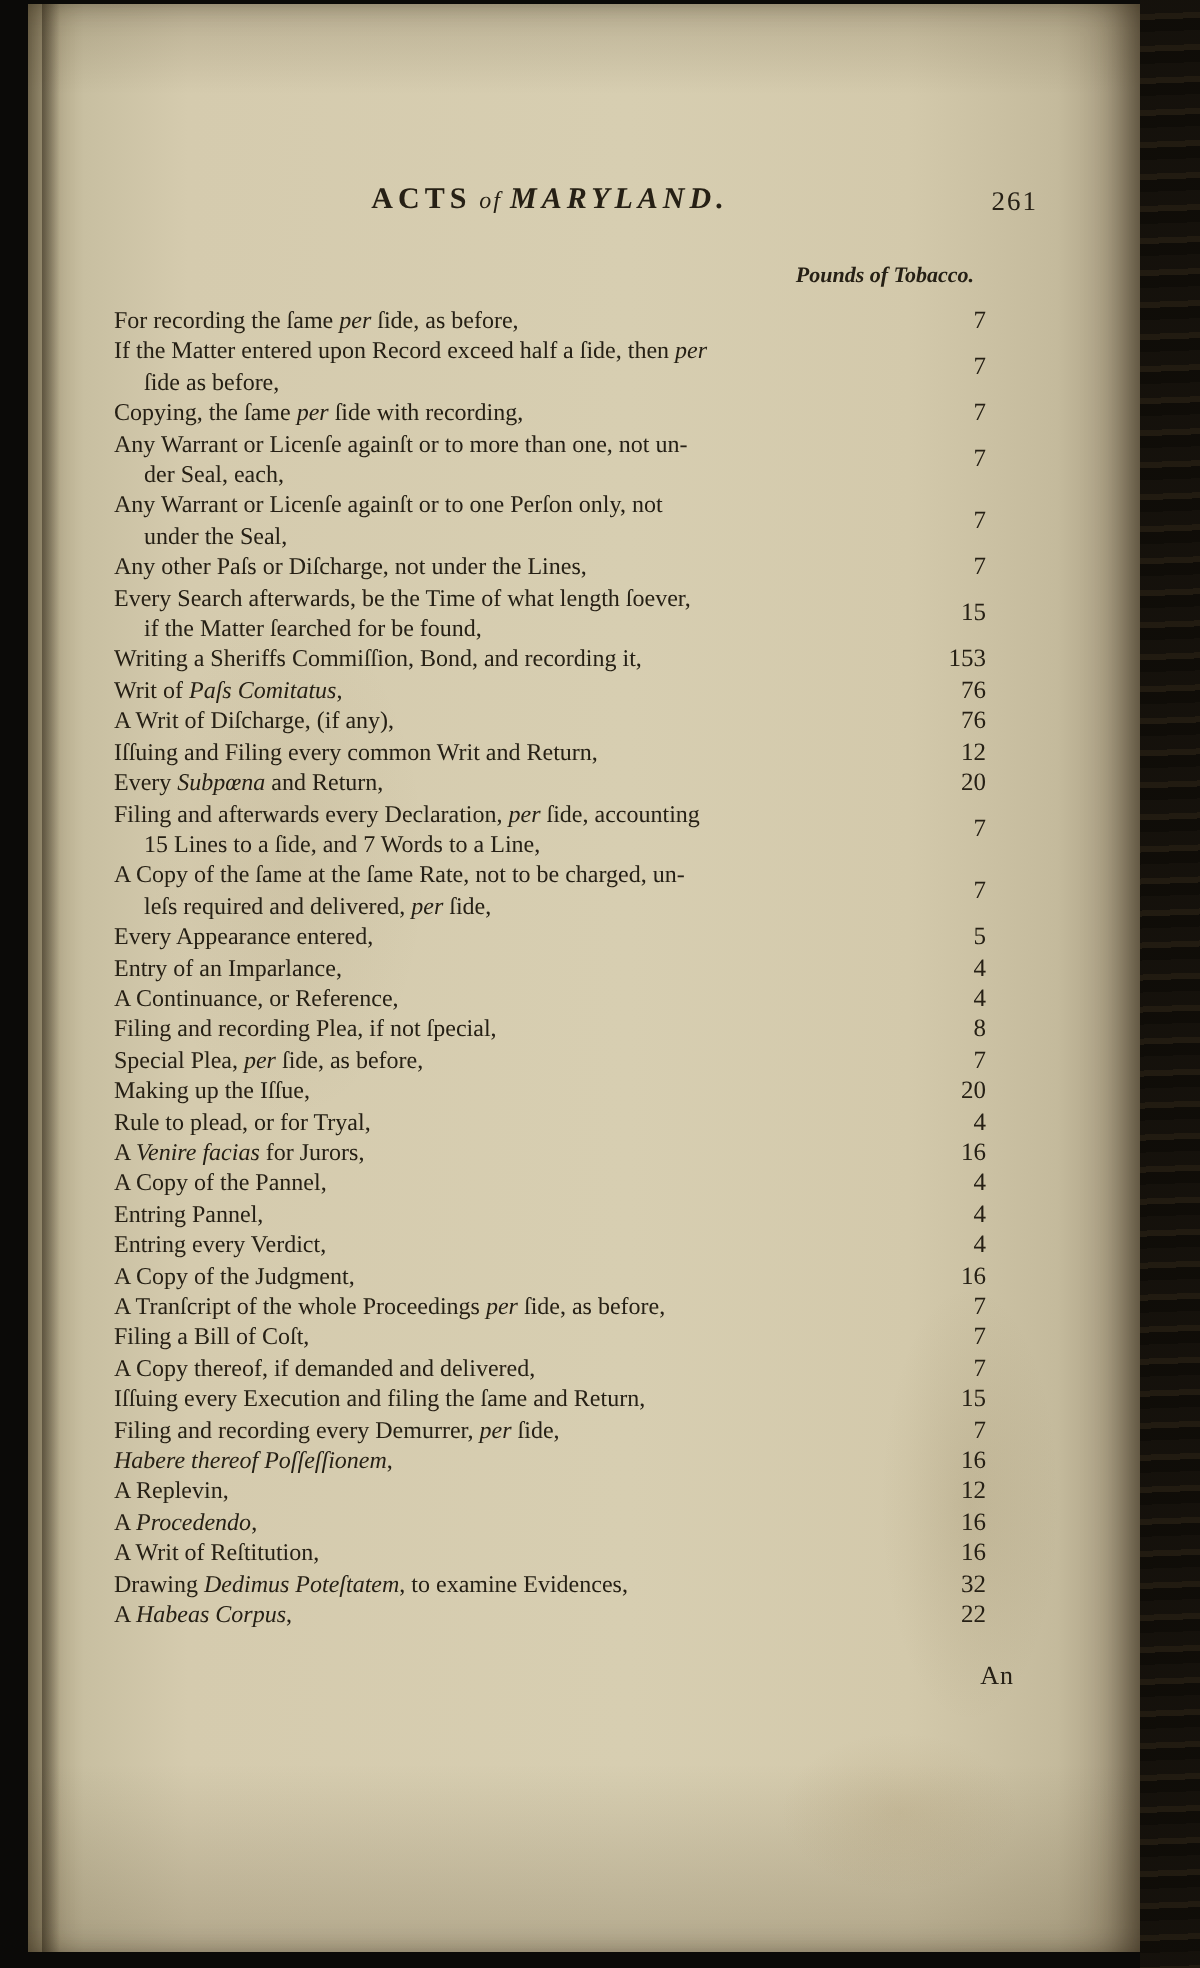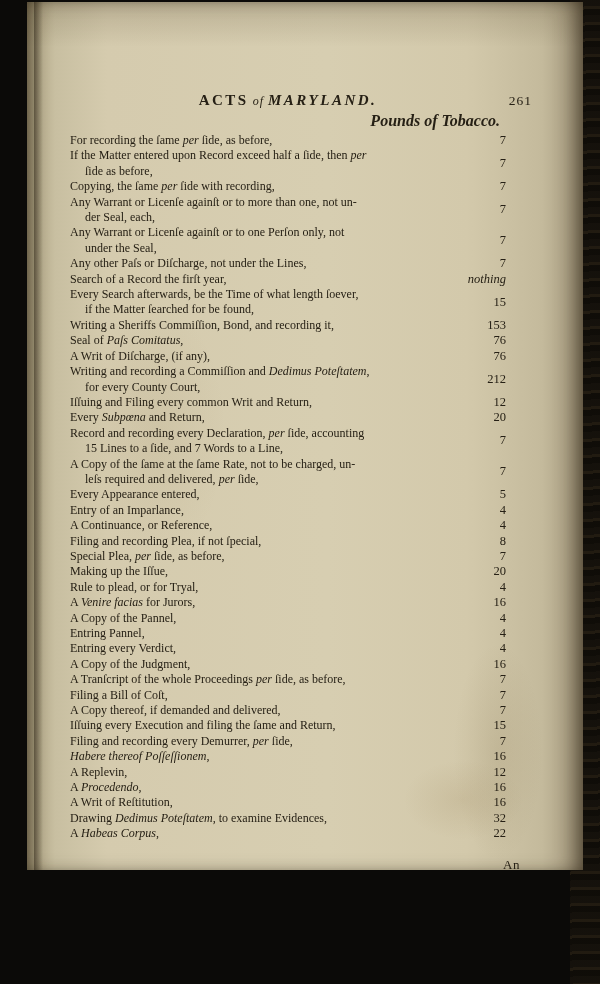--- a/index.html
+++ b/index.html
@@ -7,21 +7,21 @@
     width:600px;height:984px;position:relative;overflow:hidden;
     background:#0b0a08;
     font-family:"Liberation Serif","DejaVu Serif",serif;
   }
   .book-edge{
     position:absolute;right:0;top:0;width:30px;height:100%;
     background:repeating-linear-gradient(178deg,#16120c 0 7px,#241d12 7px 10px,#100d08 10px 16px);
     opacity:.9;
   }
   .paper{
-    position:absolute;left:27px;top:2px;width:556px;height:868px;
+    position:absolute;left:14px;top:2px;width:556px;height:974px;
     color:#262015;
     background:
       linear-gradient(180deg,rgba(60,45,20,.18),rgba(0,0,0,0) 45px,rgba(0,0,0,0) 880px,rgba(60,45,20,.22)),
       linear-gradient(90deg,#a89c7c 0,#c8bfa1 28px,#d5cbae 80px,#d7ceb1 300px,#d3c9ab 440px,#c4ba9c 515px,#a1957a 556px);
     box-shadow:inset -14px 0 22px -10px rgba(35,26,12,.75), inset 12px 0 16px -8px rgba(35,26,12,.6);
   }
   .crease{
     position:absolute;left:7px;top:0;width:9px;height:100%;
     background:linear-gradient(90deg,rgba(30,22,10,.45),rgba(30,22,10,0));
   }
@@ -30,21 +30,21 @@
   .stain2{left:60px;top:300px;width:140px;height:260px;background:radial-gradient(ellipse at center,rgba(120,100,60,.08),rgba(120,100,60,0) 70%);}
   .stain3{right:60px;bottom:30px;width:120px;height:80px;background:radial-gradient(ellipse at center,rgba(140,115,70,.14),rgba(140,115,70,0) 70%);}
   .content{position:absolute;left:43px;top:90px;width:436px;}
   .header{position:relative;text-align:center;font-size:15px;height:20px;letter-spacing:2.5px;white-space:nowrap;}
   .header .acts{font-weight:bold;}
   .header .of{font-size:12px;letter-spacing:1px;margin:0 4px;}
   .header .maryland{font-weight:bold;}
   .it{font-style:italic;}
   .pagenum{position:absolute;right:-26px;top:1px;font-size:13.5px;letter-spacing:1px;}
   .tobacco{
-    text-align:right;font-size:16px;font-weight:bold;margin-top:0;margin-right:6px;height:15px;
+    text-align:right;font-size:11px;font-weight:bold;margin-top:20px;margin-right:6px;height:15px;
   }
   .rows{margin-top:6px;}
   .row{display:flex;align-items:center;font-size:12px;line-height:15.4px;}
   .label{flex:1;white-space:pre-wrap;}
   .value{min-width:42px;text-align:right;font-size:12.5px;}
   .catchword{
     text-align:right;margin-right:-14px;margin-top:15px;
     font-size:13px;font-weight:normal;letter-spacing:.5px;
   }
 </style>
@@ -90,55 +90,46 @@
         <div class="row">
           <div class="label"><span>Any Warrant or Licenſe againſt or to one Perſon only, not
      under the Seal,</span></div>
           <div class="value">7</div>
         </div>
         <div class="row">
           <div class="label"><span>Any other Paſs or Diſcharge, not under the Lines,</span></div>
           <div class="value">7</div>
         </div>
         <div class="row">
-          <div class="label"><span>Search of a Record the firſt year,</span></div>
-          <div class="value it">nothing</div>
-        </div>
-        <div class="row">
           <div class="label"><span>Every Search afterwards, be the Time of what length ſoever,
      if the Matter ſearched for be found,</span></div>
           <div class="value">15</div>
         </div>
         <div class="row">
           <div class="label"><span>Writing a Sheriffs Commiſſion, Bond, and recording it,</span></div>
           <div class="value">153</div>
         </div>
         <div class="row">
-          <div class="label"><span>Seal of </span><span class="it">Paſs Comitatus</span><span>,</span></div>
+          <div class="label"><span>Writ of </span><span class="it">Paſs Comitatus</span><span>,</span></div>
           <div class="value">76</div>
         </div>
         <div class="row">
           <div class="label"><span>A Writ of Diſcharge, (if any),</span></div>
           <div class="value">76</div>
         </div>
         <div class="row">
-          <div class="label"><span>Writing and recording a Commiſſion and </span><span class="it">Dedimus Poteſtatem</span><span>,
-     for every County Court,</span></div>
-          <div class="value">212</div>
-        </div>
-        <div class="row">
           <div class="label"><span>Iſſuing and Filing every common Writ and Return,</span></div>
           <div class="value">12</div>
         </div>
         <div class="row">
           <div class="label"><span>Every </span><span class="it">Subpœna</span><span> and Return,</span></div>
           <div class="value">20</div>
         </div>
         <div class="row">
-          <div class="label"><span>Record and recording every Declaration, </span><span class="it">per</span><span> ſide, accounting
+          <div class="label"><span>Filing and afterwards every Declaration, </span><span class="it">per</span><span> ſide, accounting
      15 Lines to a ſide, and 7 Words to a Line,</span></div>
           <div class="value">7</div>
         </div>
         <div class="row">
           <div class="label"><span>A Copy of the ſame at the ſame Rate, not to be charged, un-
      leſs required and delivered, </span><span class="it">per</span><span> ſide,</span></div>
           <div class="value">7</div>
         </div>
         <div class="row">
           <div class="label"><span>Every Appearance entered,</span></div>

